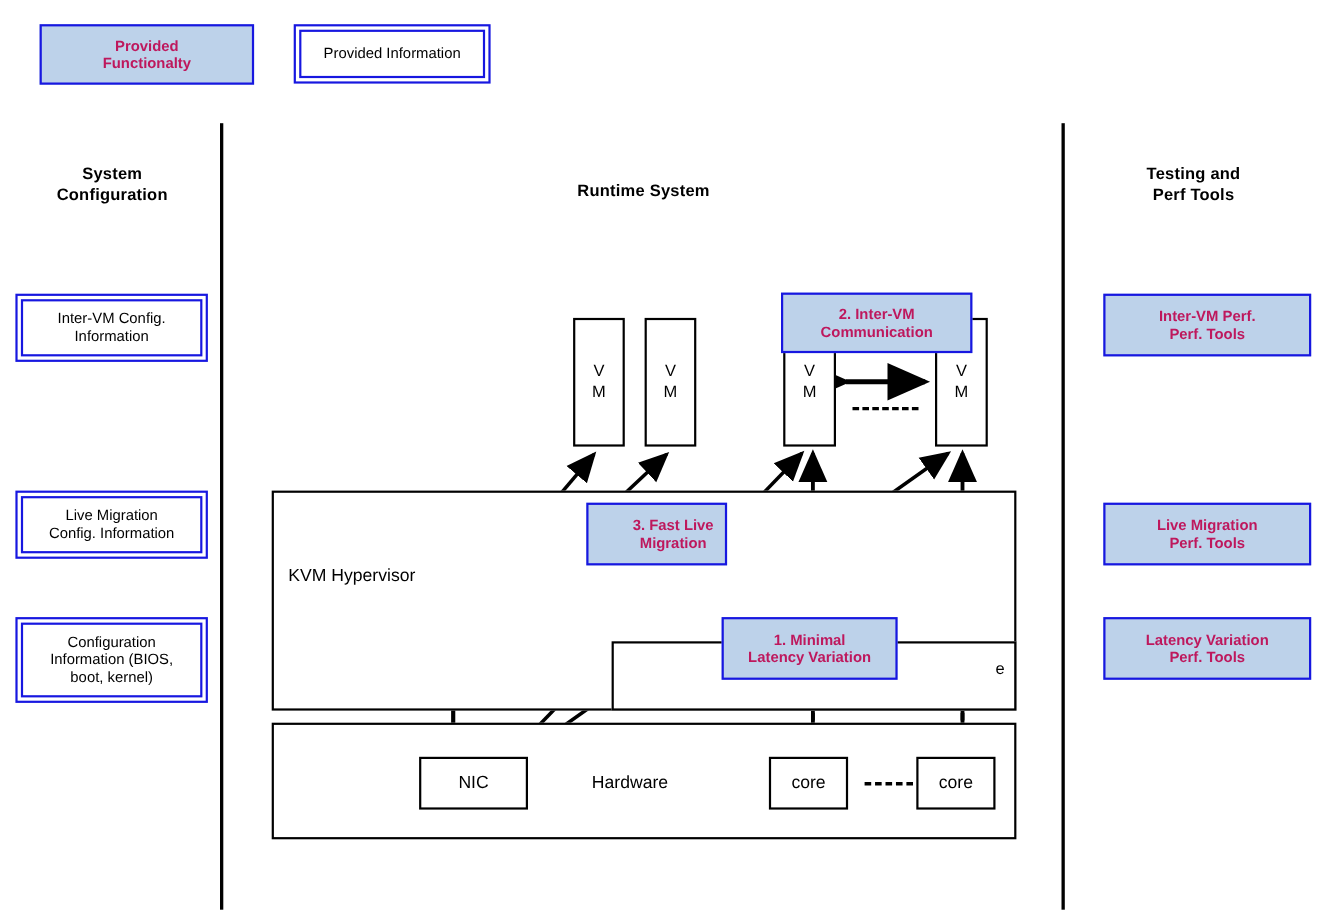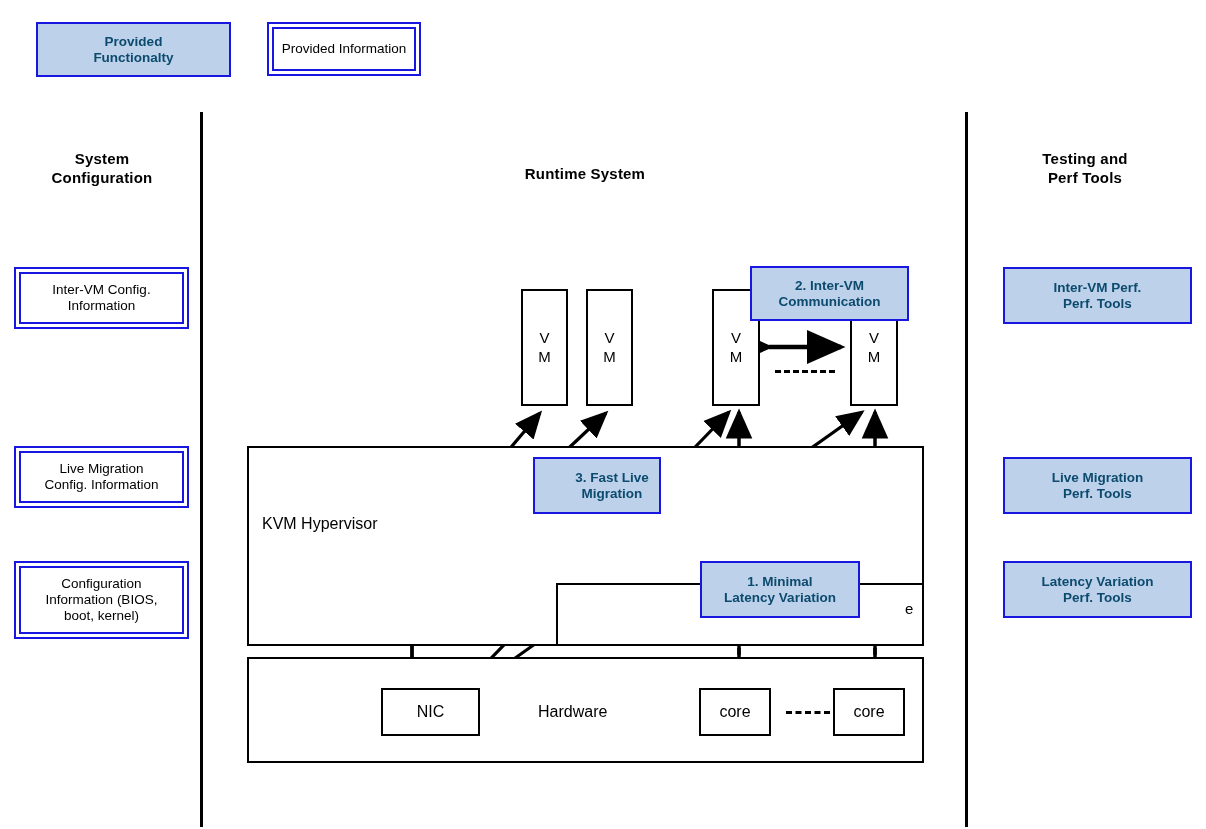--- a/index.html
+++ b/index.html
@@ -30,21 +30,21 @@
   }
 
   
   .vsep{background:#000000;width:3px;}
 
   
   .blue-box{
     background:#bdd2ea;
     border:2px solid #1717e0;
     font-size:13.5px;font-weight:bold;
-    color:#0c4a6e;
+    color:#be185d;
   }
   
   .info-box{
     background:#ffffff;
     border:2px solid #1717e0;
     padding:3px;
   }
   .info-box-inner{
     width:100%;height:100%;
     border:2px solid #1717e0;
@@ -120,21 +120,21 @@
     <line x1="769" y1="347" x2="841" y2="347" stroke="#000" stroke-width="4.5" marker-end="url(#ah)" marker-start="url(#ah2)"></line>
   </svg>
 
   <div class="abs blue-box ctr" style="left:36px;top:22px;width:195px;height:55px;">
     <div>
       <div>Provided</div>
       <div>Functionalty</div>
     </div>
   </div>
 
-  <div class="abs info-box" style="left:267px;top:22px;width:154px;height:54px;">
+  <div class="abs info-box" style="left:267px;top:22px;width:179px;height:54px;">
     <div class="info-box-inner">Provided Information</div>
   </div>
 
   <div class="abs vsep" style="left:200px;top:112px;height:715px;"></div>
   <div class="abs vsep" style="left:965px;top:112px;height:715px;"></div>
 
   <div class="abs col-head" style="left:12px;top:150px;width:180px;">
     <div>System</div>
     <div>Configuration</div>
   </div>
@@ -207,42 +207,42 @@
     <span>V</span>
     <span>M</span>
   </div>
   <div class="abs vm-box" style="left:850px;top:289px;width:48px;height:117px;">
     <span>V</span>
     <span>M</span>
   </div>
 
   <div class="abs dash-h" style="left:775px;top:370px;width:60px;"></div>
 
-  <div class="abs blue-box ctr" style="left:750px;top:266px;width:159px;height:55px;z-index:6;">
+  <div class="abs blue-box ctr" style="left:710px;top:266px;width:174px;height:55px;z-index:6;">
     <div>
       <div>2. Inter-VM</div>
       <div>Communication</div>
     </div>
   </div>
 
   <div class="abs k-box" style="left:247px;top:446px;width:677px;height:200px;z-index:1;"></div>
   <div class="abs label-left" style="left:262px;top:476px;z-index:2;margin-top:39px;">KVM Hypervisor</div>
 
   <div class="abs k-box-thin" style="left:556px;top:583px;width:368px;height:63px;z-index:2;"></div>
   <div class="abs" style="left:905px;top:600px;font-size:15px;z-index:3;">e</div>
 
 
   <div class="abs blue-box ctr" style="left:533px;top:457px;width:128px;height:57px;z-index:6;padding-left:30px;">
     <div>
       <div>3. Fast Live</div>
       <div>Migration</div>
     </div>
   </div>
 
-  <div class="abs blue-box ctr" style="left:656px;top:561px;width:160px;height:57px;z-index:6;margin-left:44px;">
+  <div class="abs blue-box ctr" style="left:656px;top:561px;width:160px;height:57px;z-index:6;">
     <div>
       <div>1. Minimal</div>
       <div>Latency Variation</div>
     </div>
   </div>
 
   <div class="abs k-box" style="left:247px;top:657px;width:677px;height:106px;z-index:1;"></div>
   <div class="abs label-plain" style="left:538px;top:703px;font-size:16px;z-index:3;">Hardware</div>
 
   <div class="abs k-box ctr" style="left:381px;top:688px;width:99px;height:48px;font-size:16px;z-index:3;">NIC</div>

